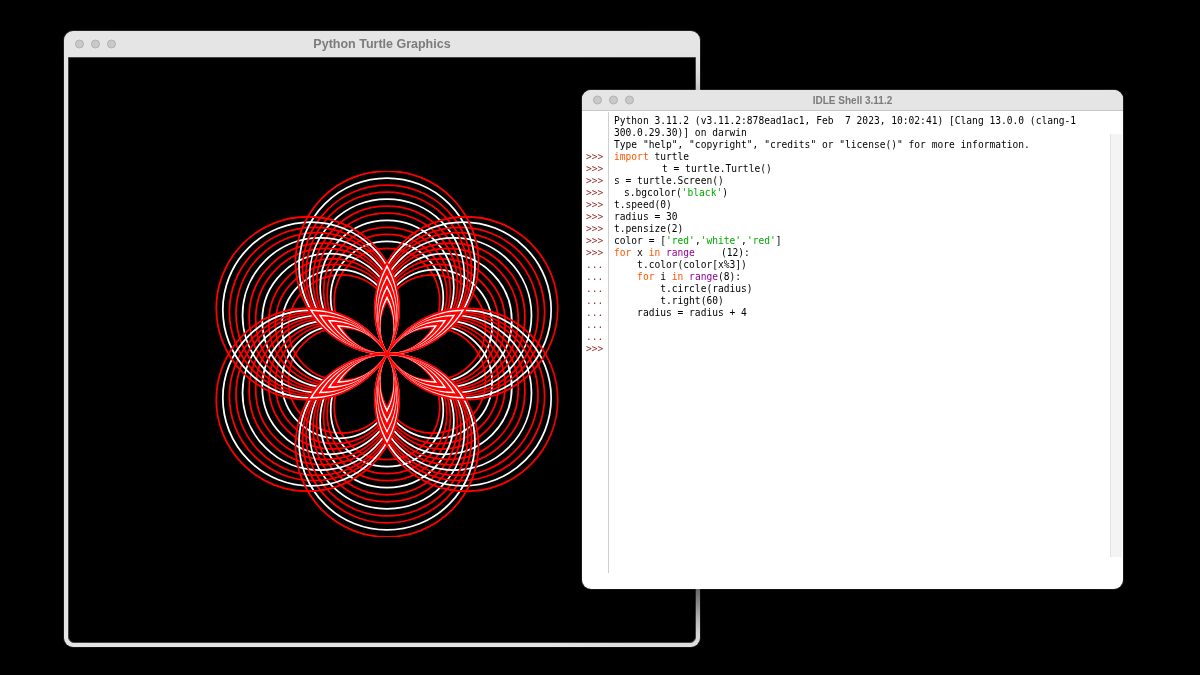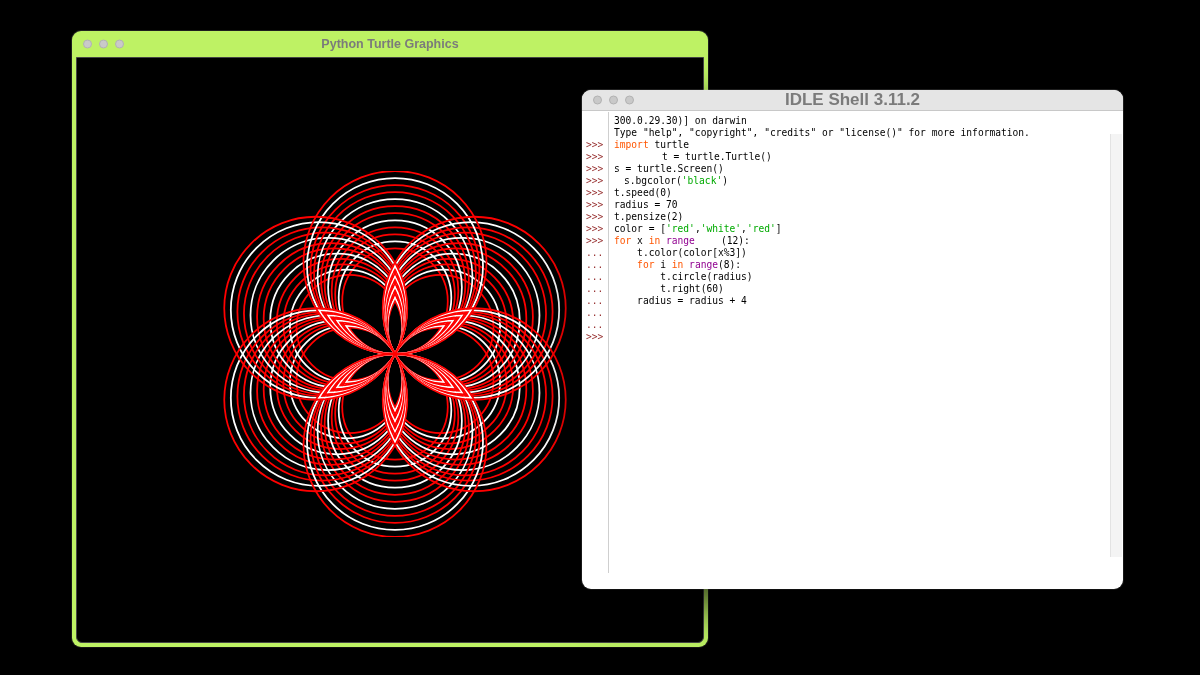--- a/index.html
+++ b/index.html
@@ -19,35 +19,35 @@
     position:relative;
     display:flex;
     align-items:center;
     justify-content:center;
   }
   .dots { position:absolute; left:11px; top:50%; transform:translateY(-50%); display:flex; gap:7px; }
   .dot  { width:9px; height:9px; border-radius:50%; background:#c9c9c9; border:1px solid #b2b2b2; }
   .title { font-weight:bold; color:#7b7b7b; }
 
   
-  .turtle-win { left:72px; top:31px; width:636px; height:616px; background:#bef264; }
+  .turtle-win { left:64px; top:31px; width:636px; height:616px; background:#e5e5e5; }
   .turtle-win .titlebar { height:26px; font-size:12.5px; }
   .turtle-canvas {
     position:absolute; left:4px; right:4px; top:26px; bottom:4px;
     background:#000;
     border:1px solid #454545;
     border-radius:0 0 6px 6px;
     overflow:hidden;
   }
   .turtle-svg { position:absolute; left:135px; top:113px; width:366px; height:366px; }
 
   
   .idle-win { left:582px; top:90px; width:541px; height:499px; background:#ffffff; }
   .idle-win .titlebar {
-    height:21px; font-size:17px;
+    height:21px; font-size:10px;
     background:#e5e5e5;
     border-bottom:1px solid #c8c8c8;
     border-radius:9px 9px 0 0;
   }
   .shell {
     position:absolute; left:0; right:0; top:22px; bottom:16px;
     background:#fff;
     font-family:"DejaVu Sans Mono", monospace;
     font-size:9.6px; line-height:12px;
     overflow:hidden;
@@ -168,20 +168,24 @@
       <span class="dot"></span>
     </div>
     <span class="title">IDLE Shell 3.11.2</span>
   </div>
 
   <div class="shell">
     <div class="sidebar-sep"></div>
     <div class="shell-lines">
         <div class="shell-line">
           <span class="shell-prompt" style="color: rgb(150, 47, 47);">&nbsp;</span>
+          <span class="shell-code"><span style="color: rgb(0, 0, 0);">Python 3.11.2 (v3.11.2:878ead1ac1, Feb  7 2023, 10:02:41) [Clang 13.0.0 (clang-1</span></span>
+        </div>
+        <div class="shell-line">
+          <span class="shell-prompt" style="color: rgb(150, 47, 47);">&nbsp;</span>
           <span class="shell-code"><span style="color: rgb(0, 0, 0);">300.0.29.30)] on darwin</span></span>
         </div>
         <div class="shell-line">
           <span class="shell-prompt" style="color: rgb(150, 47, 47);">&nbsp;</span>
           <span class="shell-code"><span style="color: rgb(0, 0, 0);">Type "help", "copyright", "credits" or "license()" for more information.</span></span>
         </div>
         <div class="shell-line">
           <span class="shell-prompt" style="color: rgb(150, 47, 47);">&gt;&gt;&gt;</span>
           <span class="shell-code"><span style="color: rgb(255, 85, 0);">import</span><span style="color: rgb(0, 0, 0);"> turtle</span></span>
         </div>
@@ -196,21 +200,21 @@
         <div class="shell-line">
           <span class="shell-prompt" style="color: rgb(150, 47, 47);">&gt;&gt;&gt;</span>
           <span class="shell-code"><span style="color: rgb(0, 0, 0); margin-left: 10px;">s.bgcolor(</span><span style="color: rgb(0, 170, 0);">'black'</span><span style="color: rgb(0, 0, 0);">)</span></span>
         </div>
         <div class="shell-line">
           <span class="shell-prompt" style="color: rgb(150, 47, 47);">&gt;&gt;&gt;</span>
           <span class="shell-code"><span style="color: rgb(0, 0, 0);">t.speed(0)</span></span>
         </div>
         <div class="shell-line">
           <span class="shell-prompt" style="color: rgb(150, 47, 47);">&gt;&gt;&gt;</span>
-          <span class="shell-code"><span style="color: rgb(0, 0, 0);">radius = 70</span></span>
+          <span class="shell-code"><span style="color: rgb(0, 0, 0);">radius = 30</span></span>
         </div>
         <div class="shell-line">
           <span class="shell-prompt" style="color: rgb(150, 47, 47);">&gt;&gt;&gt;</span>
           <span class="shell-code"><span style="color: rgb(0, 0, 0);">t.pensize(2)</span></span>
         </div>
         <div class="shell-line">
           <span class="shell-prompt" style="color: rgb(150, 47, 47);">&gt;&gt;&gt;</span>
           <span class="shell-code"><span style="color: rgb(0, 0, 0);">color = [</span><span style="color: rgb(0, 170, 0);">'red'</span><span style="color: rgb(0, 0, 0);">,</span><span style="color: rgb(0, 170, 0);">'white'</span><span style="color: rgb(0, 0, 0);">,</span><span style="color: rgb(0, 170, 0);">'red'</span><span style="color: rgb(0, 0, 0);">]</span></span>
         </div>
         <div class="shell-line">

